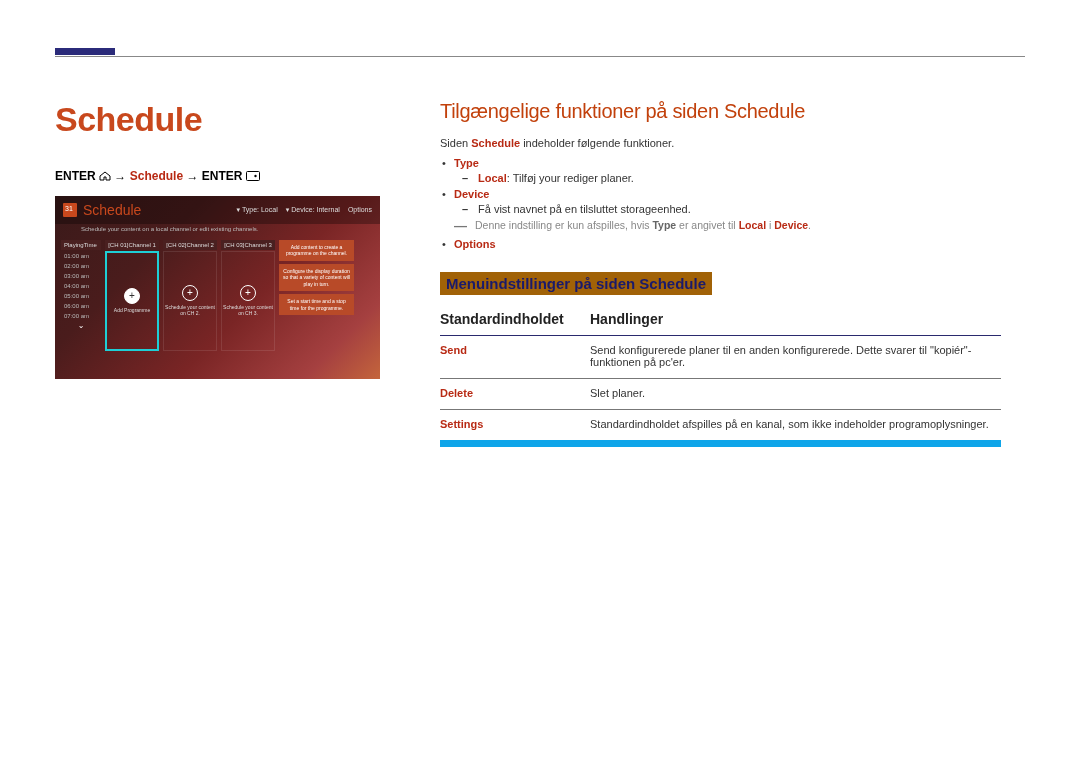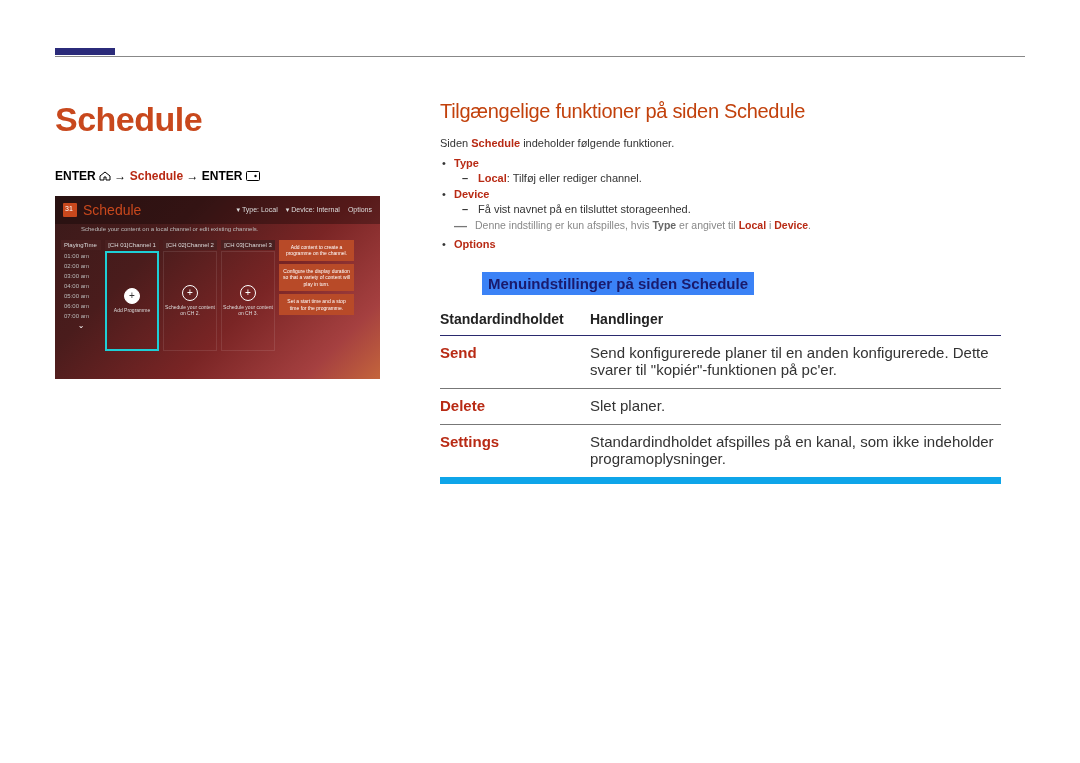--- a/index.html
+++ b/index.html
@@ -45,24 +45,24 @@
 ul.top-list > li > .red { color: #b82a14; font-weight: 700; }
 ul.sub-list { list-style: none; padding-left: 24px; margin-top: 3px; margin-bottom: 3px; }
 ul.sub-list > li { position: relative; font-size: 11px; color: #333; margin-bottom: 3px; }
 ul.sub-list > li::before { content: "–"; position: absolute; left: -16px; font-weight: 700; }
 ul.sub-list > li .red { color: #b82a14; font-weight: 700; }
 .note-row { display: flex; gap: 8px; padding-left: 14px; margin: 4px 0 6px 0; }
 .note-dash { font-weight: 700; color: #777; font-size: 13px; line-height: 1; }
 .note-text { font-size: 10.5px; color: #888; }
 .note-text .bold { font-weight: 700; color: #666; }
 .note-text .red { font-weight: 700; color: #b82a14; }
-.section-title { display: inline-block; background: #3b82f6; color: #1a1a6b; font-size: 15px; font-weight: 700; padding: 3px 6px; margin-top: 18px; margin-bottom: 10px; margin-left: 42px; }
+.section-title { display: inline-block; background: #a16207; color: #1a1a6b; font-size: 15px; font-weight: 700; padding: 3px 6px; margin-top: 18px; margin-bottom: 10px; }
 .tbl { width: 100%; border-collapse: collapse; }
 .tbl th { text-align: left; font-size: 14px; font-weight: 700; color: #222; padding: 6px 0 8px 0; border-bottom: 1.5px solid #2a2a6e; }
-.tbl td { font-size: 15px; color: #333; padding: 8px 0 10px 0; border-bottom: 1px solid #777; vertical-align: top; }
+.tbl td { font-size: 11px; color: #333; padding: 8px 0 10px 0; border-bottom: 1px solid #777; vertical-align: top; }
 .tbl td.name { color: #b82a14; font-weight: 700; width: 150px; }
 .tbl tr:last-child td { border-bottom: 7px solid #0ea5e9; }
 </style>
 </head>
 <body>
 
 <div class="topbar-accent"></div>
 <div class="topbar"></div>
 
 <div class="page">
@@ -152,21 +152,21 @@
     <div class="right-col">
       <div class="h2">Tilgængelige funktioner på siden Schedule</div>
       <p class="intro">
         <span>Siden </span><span class="red">Schedule</span><span> indeholder følgende funktioner.</span>
       </p>
 
       <ul class="top-list">
         <li>
           <span class="red">Type</span>
           <ul class="sub-list">
-            <li><span class="red">Local</span><span>: Tilføj eller rediger channel.</span></li>
+            <li><span class="red">Local</span><span>: Tilføj your rediger planer.</span></li>
           </ul>
         </li>
         <li>
           <span class="red">Device</span>
           <ul class="sub-list">
             <li>Få vist navnet på en tilsluttet storageenhed.</li>
           </ul>
         </li>
       </ul>
       <div class="note-row">

